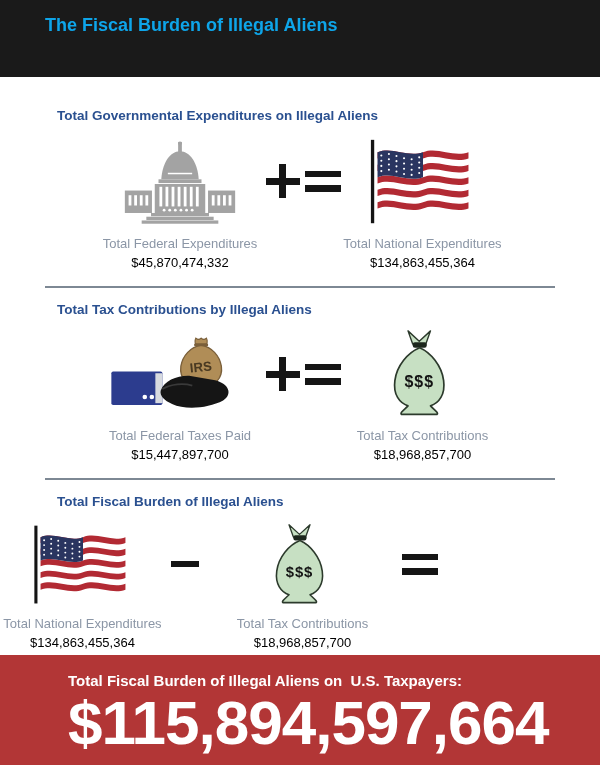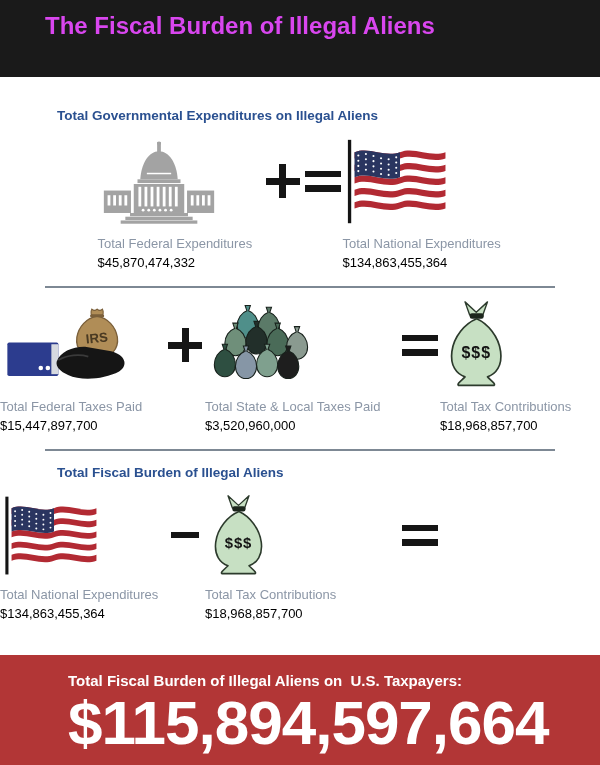--- a/index.html
+++ b/index.html
@@ -5,34 +5,34 @@
   html,body{margin:0;padding:0;}
   body{
     width:600px;height:765px;background:#ffffff;overflow:hidden;
     font-family:"Liberation Sans","DejaVu Sans",sans-serif;
     -webkit-font-smoothing:antialiased;
   }
   #infographic{position:relative;width:600px;height:765px;background:#fff;}
 
   
   .hdr{
-    background:#1a1a1a;color:#d946ef;height:77px;box-sizing:border-box;
-    padding:14px 45px 0 45px;font-size:24px;font-weight:bold;line-height:23px;
+    background:#1a1a1a;color:#0ea5e9;height:77px;box-sizing:border-box;
+    padding:14px 45px 0 45px;font-size:18px;font-weight:bold;line-height:23px;
   }
 
   
   .sec-h{
     margin:12px;padding:0 45px;color:#2a5090;font-size:13.5px;font-weight:bold;
   }
   .sec-h.first{margin-top:31px;}
   .sec-h.later{margin-top:14px;}
 
   
   .row{display:flex;justify-content:center;align-items:flex-start;margin-top:12px;}
-  .cell{display:flex;flex-direction:column;align-items:flex-start;box-sizing:border-box;}
+  .cell{display:flex;flex-direction:column;align-items:center;box-sizing:border-box;}
   .cell.c1{width:165px;}
   .cell.c2{width:195px;}
   .cell.c3{width:160px;}
   .opcol{width:40px;display:flex;align-items:center;justify-content:center;}
   .icon-box{display:flex;align-items:flex-end;justify-content:center;}
   .r1 .icon-box,.r1 .opcol{height:92px;}
   .r2 .icon-box,.r2 .opcol{height:90px;}
   .r3 .icon-box,.r3 .opcol{height:86px;}
   .lbl{margin-top:9px;font-size:13px;line-height:16px;color:#8b96a6;text-align:center;}
   .amt{margin-top:3px;font-size:13px;line-height:16px;color:#000000;text-align:center;}
@@ -245,42 +245,34 @@
             <use href="#sym-flag"></use>
           </svg>
         </div>
       <div class="lbl">Total National Expenditures</div>
       <div class="amt">$134,863,455,364</div>
     </div>
   </div>
 
   <hr class="divider">
 
+  <h2 class="sec-h later">Total Tax Contributions by Illegal Aliens</h2>
   <div class="row r2">
     <div class="cell c1">
       <div class="icon-box">
           <svg width="152" height="88">
             <use href="#sym-irsbag"></use>
           </svg>
         </div>
       <div class="lbl">Total Federal Taxes Paid</div>
       <div class="amt">$15,447,897,700</div>
     </div>
     <div class="opcol">
         <div class="plus"></div>
       </div>
-    <div class="cell c2">
-      <div class="icon-box">
-          <svg width="126" height="88">
-            <use href="#sym-bagpile"></use>
-          </svg>
-        </div>
-      <div class="lbl">Total State &amp; Local Taxes Paid</div>
-      <div class="amt">$3,520,960,000</div>
-    </div>
     <div class="opcol">
         <div class="equals"></div>
       </div>
     <div class="cell c3">
       <div class="icon-box">
           <svg width="80" height="90">
             <use href="#sym-moneybag"></use>
           </svg>
         </div>
       <div class="lbl">Total Tax Contributions</div>

